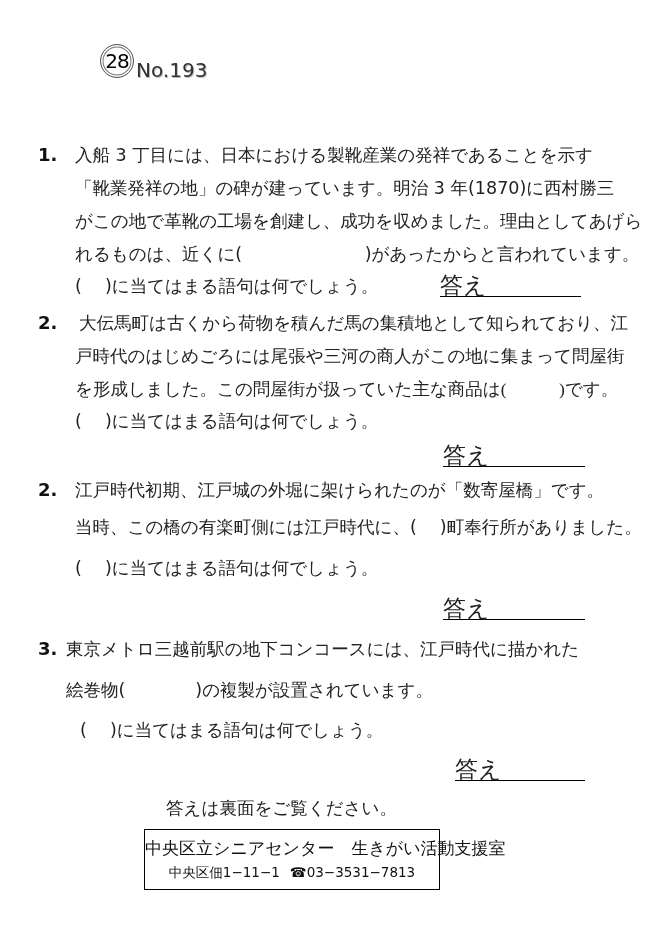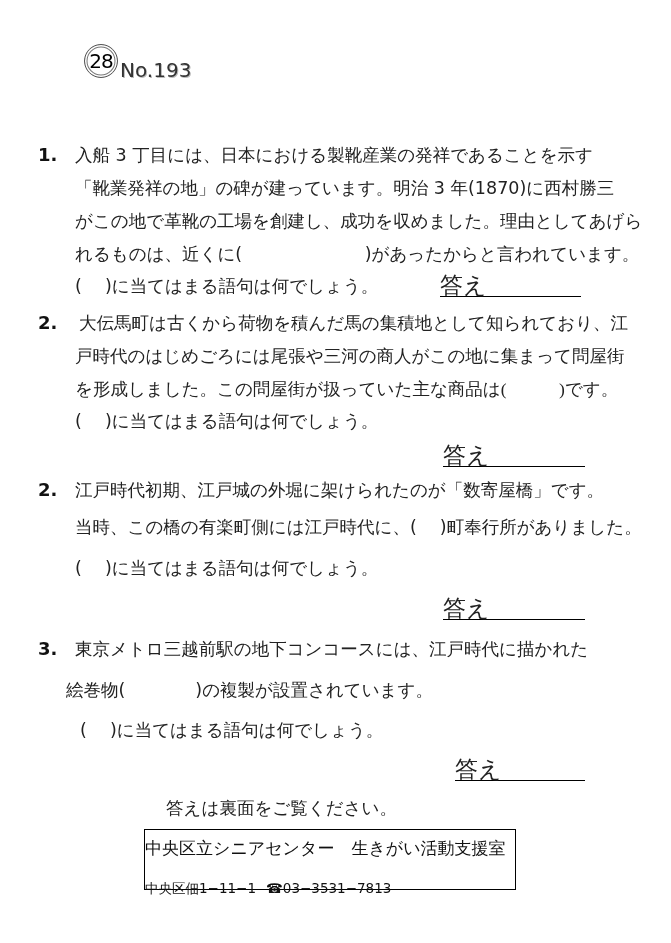--- a/index.html
+++ b/index.html
@@ -34,21 +34,21 @@
     .title-badge {
       display: inline-block;
       width: 32px;
       height: 32px;
       border: 1.5px solid #555;
       border-radius: 50%;
       box-shadow: inset 0 0 0 1.5px #fff, inset 0 0 0 2.5px #777;
       font-size: 20px;
       line-height: 32px;
       text-align: center;
-      margin-left: 0;
+      margin-left: 16px;
       margin-bottom: 6px;
       color: #000;
       letter-spacing: -1px;
     }
     .title-no {
       font-size: 20px;
       color: #333;
       margin-left: 2px;
       margin-bottom: 2px;
       text-shadow: 1px 1px 0 #bbb;
@@ -82,36 +82,36 @@
       top: 796px;
       text-align: center;
       font-size: 17.5px;
       line-height: 24px;
       color: #222;
     }
     .footer-box {
       position: absolute;
       left: 144px;
       top: 829px;
-      width: 372px;
+      width: 296px;
       height: 61px;
       border: 1.5px solid #000;
       box-sizing: border-box;
-      text-align: left;
+      text-align: center;
     }
     .footer-org {
       font-size: 17px;
       margin-top: 7px;
       line-height: 22px;
       color: #111;
       white-space: nowrap;
     }
     .footer-addr {
       font-size: 13.5px;
-      margin-top: 20px;
+      margin-top: 4px;
       line-height: 18px;
       color: #111;
       white-space: nowrap;
     }
     .footer-addr .phone-icon {
       font-weight: bold;
       margin-left: 10px;
     }
   </style>
 </head>
@@ -144,21 +144,21 @@
 <div>
   <span class="qnum" style="left:38px; top:478px;">2.</span>
   <span class="line" style="left:75px; top:478px;">江戸時代初期、江戸城の外堀に架けられたのが「数寄屋橋」です。</span>
   <span class="line" style="left:75px; top:515px;">当時、この橋の有楽町側には江戸時代に、(　 )町奉行所がありました。</span>
   <span class="line" style="left:75px; top:556px;">(　 )に当てはまる語句は何でしょう。</span>
   <span class="answer" style="left:443px; top:597px; width:142px;">答え</span>
 </div>
 
 <div>
   <span class="qnum" style="left:38px; top:637px;">3.</span>
-  <span class="line" style="left:75px; top:637px;">東京メトロ三越前駅の地下コンコースには、江戸時代に描かれた</span>
+  <span class="line" style="left:66px; top:637px;">東京メトロ三越前駅の地下コンコースには、江戸時代に描かれた</span>
   <span class="line" style="left:66px; top:678px;">絵巻物(　　　　)の複製が設置されています。</span>
   <span class="line" style="left:80px; top:718px;">(　 )に当てはまる語句は何でしょう。</span>
   <span class="answer" style="left:455px; top:758px; width:130px;">答え</span>
 </div>
 
 <div class="footer-note">答えは裏面をご覧ください。</div>
 
 <div class="footer-box">
   <div class="footer-org">中央区立シニアセンター　生きがい活動支援室</div>
   <div class="footer-addr">

